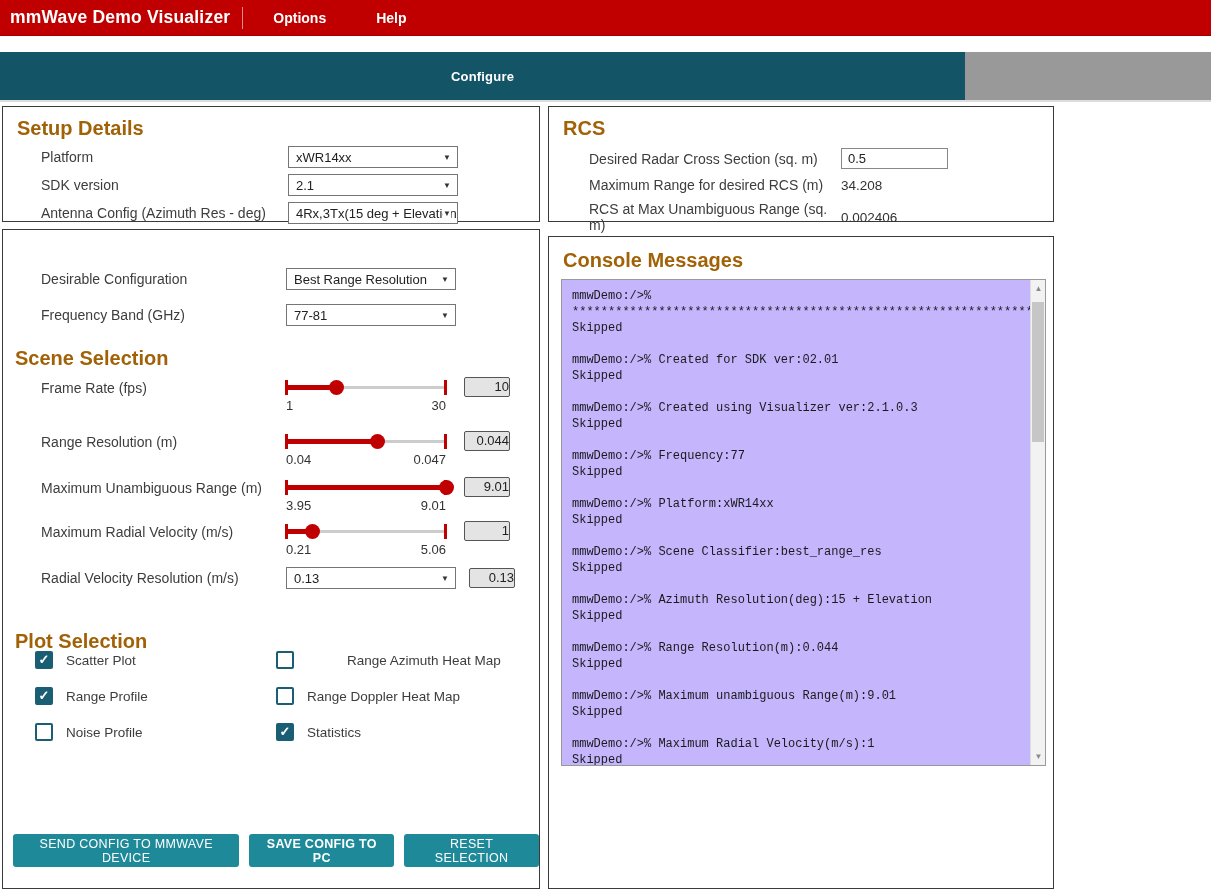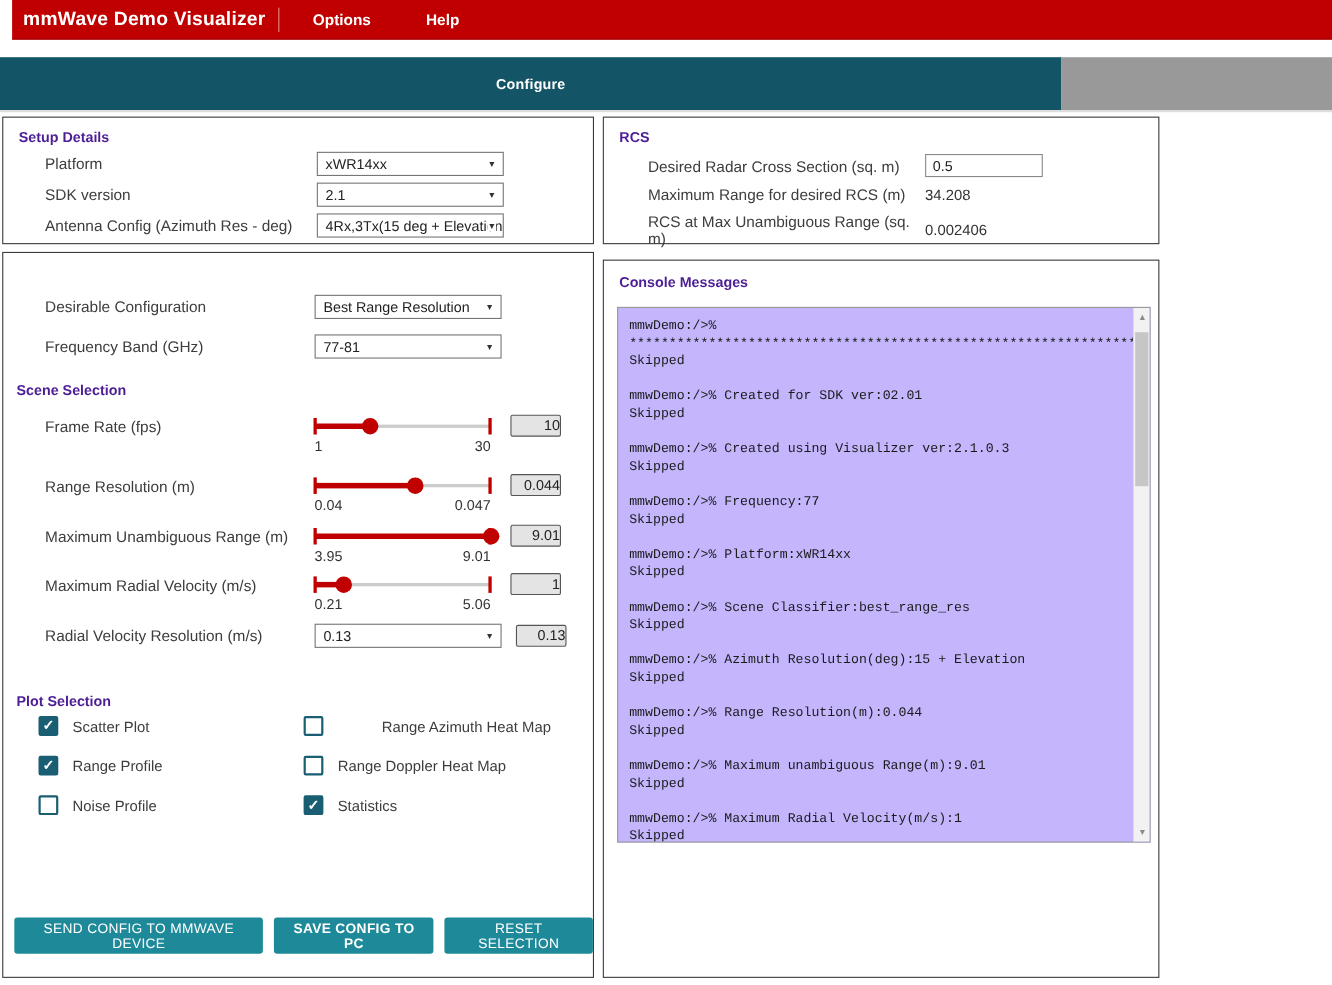--- a/index.html
+++ b/index.html
@@ -1,38 +1,38 @@
 <!DOCTYPE html>
 <html><head>
 <meta charset="utf-8">
 <style>
   * { margin:0; padding:0; box-sizing:border-box; }
   html,body { width:1211px; height:895px; background:#fff; font-family:"Liberation Sans", sans-serif; overflow:hidden; }
 
   
-  .hdr { height:36px; background:#c00000; display:flex; align-items:center; color:#fff; border-bottom:1px solid #a50000;margin-left:11px; }
+  .hdr { height:36px; background:#c00000; display:flex; align-items:center; color:#fff; border-bottom:1px solid #a50000; }
   .hdr-title { font-size:17.5px; font-weight:bold; margin-left:10px; letter-spacing:0.2px; }
   .hdr-divider { width:1px; height:22px; background:rgba(255,255,255,0.55); margin:0 16px 0 12px; }
   .hdr-item { font-size:14px; font-weight:bold; padding:0 14px; cursor:pointer; }
   .hdr-item + .hdr-item { margin-left:22px; }
 
   
   .tabbar { height:50px; display:flex; border-bottom:2px solid #ddd;margin-top:16px; }
   .tab-active { width:965px; background:#135567; color:#fff; display:flex; align-items:center; justify-content:center; font-size:13px; font-weight:bold; letter-spacing:0.2px; cursor:pointer; }
   .tab-gray { flex:1; background:#999999; }
 
   
   .main { position:relative; width:1211px; height:807px; }
   .panel { position:absolute; background:#fff; border:1px solid #3a3a3a; }
   #panel-setup   { left:2px;   top:4px;   width:538px; height:116px; }
   #panel-rcs     { left:548px; top:4px;   width:506px; height:116px; }
   #panel-config  { left:2px;   top:127px; width:538px; height:660px; }
   #panel-console { left:548px; top:134px; width:506px; height:653px; }
 
-  .sec-heading { color:#4c1d95; font-weight:bold; font-size:13px; }
+  .sec-heading { color:#a16207; font-weight:bold; font-size:20px; }
 
   .flabel { font-size:14px; color:#3d3d3d;margin-left:24px; }
 
   
   .select { position:relative; width:170px; height:22px; border:1px solid #757575; background:#fff;
             font-size:13px; color:#222; padding:3px 20px 0 7px; white-space:nowrap; overflow:hidden; cursor:pointer; }
   .select .arr { position:absolute; right:6px; top:6px; font-size:8px; color:#333; }
 
   
   .p-pad { padding:10px 0 0 14px; }

